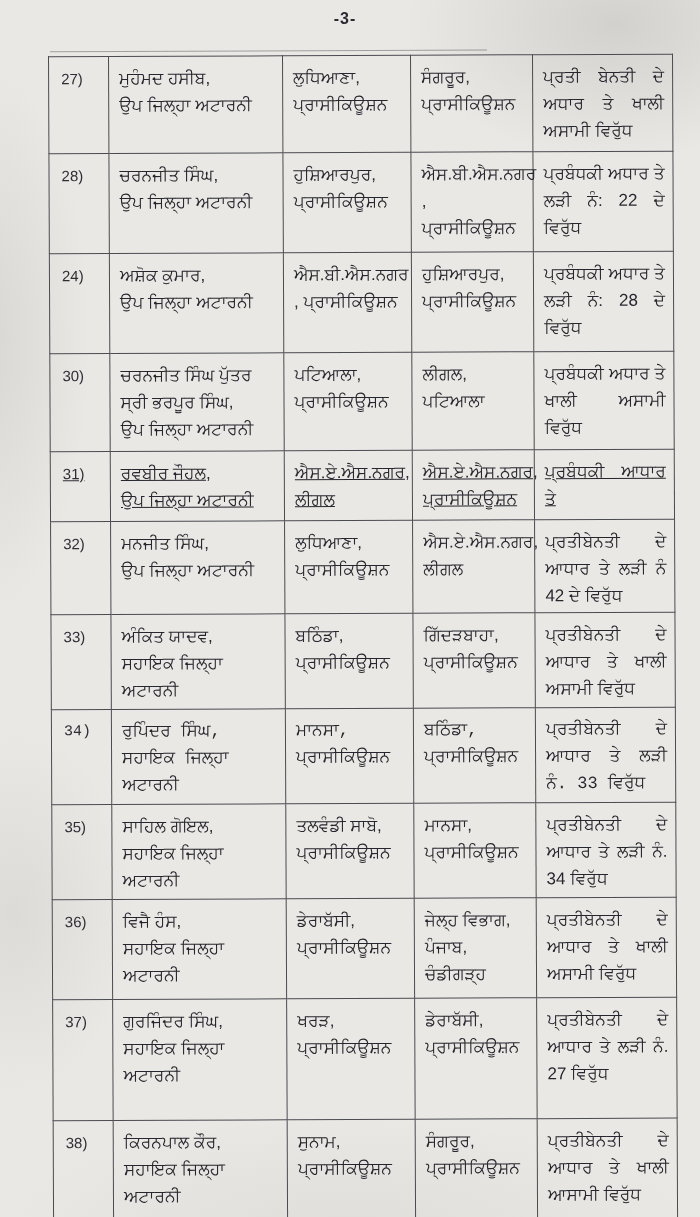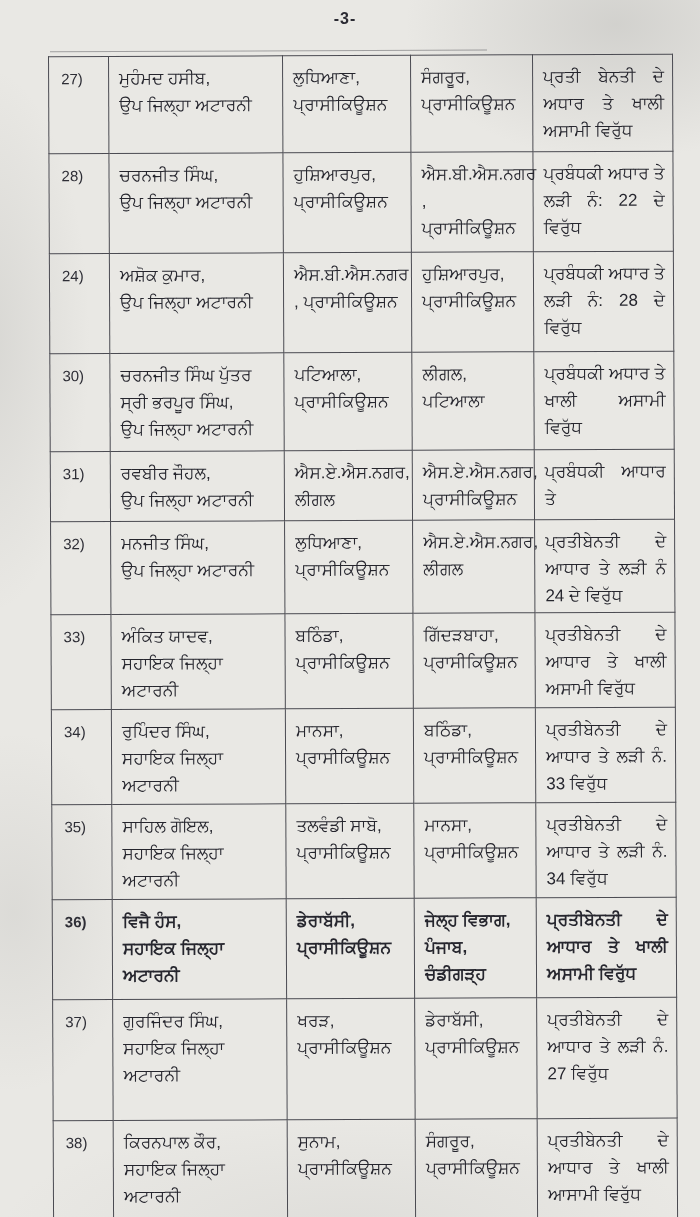--- a/index.html
+++ b/index.html
@@ -51,26 +51,26 @@
     line-height: 27px;
     color: #26262e;
   }
   td.sn-cell { font-size: 15px; padding-left: 12px; color: #2e2e36; }
   td.remarks-cell { text-align: justify; padding-right: 8px; }
   
   tr:nth-child(1)  td { height: 85px;  }
   tr:nth-child(2)  td { height: 88px; border-radius: 30px;  }
   tr:nth-child(3)  td { height: 88px;  }
   tr:nth-child(4)  td { height: 86px; border-radius: 11px;  }
-  tr:nth-child(5)  td { height: 58px;  }
+  tr:nth-child(5)  td { height: 58px; text-decoration: underline;  }
   tr:nth-child(6)  td { height: 81px;  }
   tr:nth-child(7)  td { height: 83px;  }
-  tr:nth-child(8)  td { height: 83px;  }
+  tr:nth-child(8)  td { height: 83px; font-family: Liberation Mono, monospace;  }
   tr:nth-child(9)  td { height: 83px;  }
-  tr:nth-child(10) td { height: 88px; font-weight: bold;  }
+  tr:nth-child(10) td { height: 88px;  }
   tr:nth-child(11) td { height: 109px; }
   tr:nth-child(12) td { height: 88px;  }
   tr:nth-child(13) td { height: 100px; }
 </style>
 </head>
 <body>
 
 <div class="page-number">-3-</div>
 
 <div class="table-wrap">
@@ -134,21 +134,21 @@
           <td class="remarks-cell">ਪ੍ਰਬੰਧਕੀ ਆਧਾਰ ਤੇ</td>
         </tr>
         <tr>
           <td class="sn-cell">32)</td>
           <td class="name-cell">
             <div>ਮਨਜੀਤ ਸਿੰਘ,</div>
             <div>ਉਪ ਜਿਲ੍ਹਾ ਅਟਾਰਨੀ</div>
           </td>
           <td class="from-cell">ਲੁਧਿਆਣਾ, ਪ੍ਰਾਸੀਕਿਊਸ਼ਨ</td>
           <td class="to-cell">ਐਸ.ਏ.ਐਸ.ਨਗਰ, ਲੀਗਲ</td>
-          <td class="remarks-cell">ਪ੍ਰਤੀਬੇਨਤੀ ਦੇ ਆਧਾਰ ਤੇ ਲੜੀ ਨੰ 24 ਦੇ ਵਿਰੁੱਧ</td>
+          <td class="remarks-cell">ਪ੍ਰਤੀਬੇਨਤੀ ਦੇ ਆਧਾਰ ਤੇ ਲੜੀ ਨੰ 42 ਦੇ ਵਿਰੁੱਧ</td>
         </tr>
         <tr>
           <td class="sn-cell">33)</td>
           <td class="name-cell">
             <div>ਅੰਕਿਤ ਯਾਦਵ,</div>
             <div>ਸਹਾਇਕ ਜਿਲ੍ਹਾ ਅਟਾਰਨੀ</div>
           </td>
           <td class="from-cell">ਬਠਿੰਡਾ, ਪ੍ਰਾਸੀਕਿਊਸ਼ਨ</td>
           <td class="to-cell">ਗਿੱਦੜਬਾਹਾ, ਪ੍ਰਾਸੀਕਿਊਸ਼ਨ</td>
           <td class="remarks-cell">ਪ੍ਰਤੀਬੇਨਤੀ ਦੇ ਆਧਾਰ ਤੇ ਖਾਲੀ ਅਸਾਮੀ ਵਿਰੁੱਧ</td>

